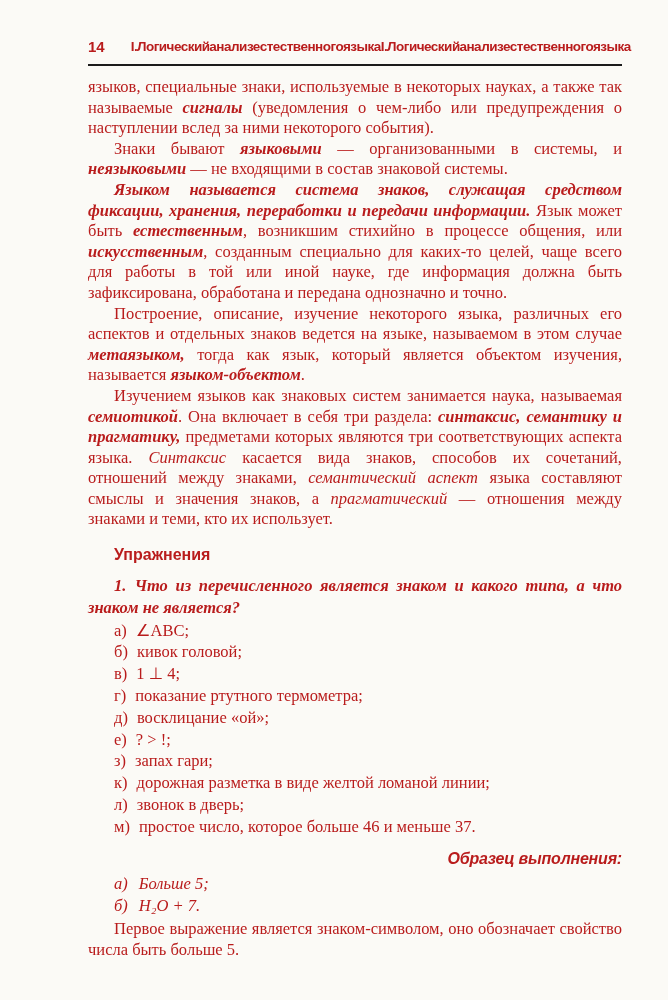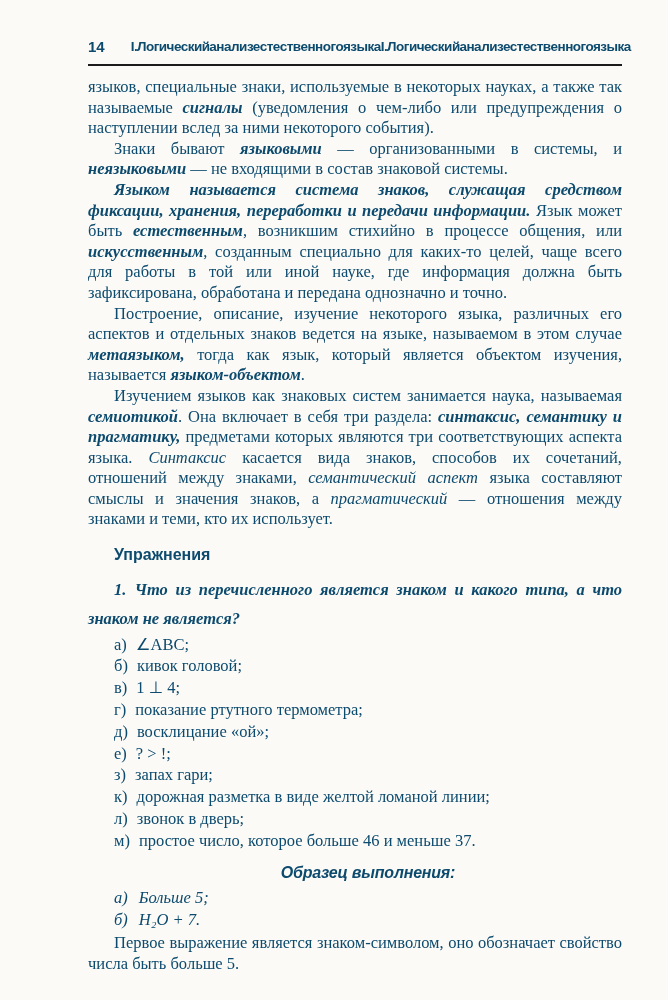--- a/index.html
+++ b/index.html
@@ -4,21 +4,21 @@
 <style>
   html,body { margin:0; padding:0; }
   body {
     background:#f6f5f1;
     font-family:"Liberation Serif", serif;
   }
   .page {
     position:relative;
     width:668px; height:1000px;
     background:#fbfaf6;
-    color:#0c4a6e;
+    color:#b91c1c;
     box-sizing:border-box;
     overflow:hidden;
   }
   
   .running-header {
     position:absolute; left:88px; right:46px; top:38px;
     display:flex; align-items:center;
     font-family:"Liberation Sans", sans-serif;
     font-weight:700;
     white-space:nowrap;
@@ -46,29 +46,29 @@
   .para.indent, .indent { text-indent:26px; }
   .seg-n { font-style:normal; font-weight:normal; }
   .seg-i { font-style:italic; }
   .seg-bi { font-style:italic; font-weight:bold; }
   .exercises-heading {
     font-family:"Liberation Sans", sans-serif;
     font-size:16px; font-weight:700;
     margin:15px 0 9px 26px;
     text-align:left;
   }
-  .statement { line-height:29px; }
+  .statement { line-height:22px; }
   .items-list { text-align:left; line-height:21.8px; margin-top:1px; }
   .item { margin-left:26px; }
   .item .label { margin-right:9px; }
   .sample-heading {
     font-family:"Liberation Sans", sans-serif;
     font-size:16px; font-weight:700; font-style:italic;
     margin:11px 0 4px 26px;
-    text-align:center;
+    text-align:right;
     letter-spacing:-0.2px;
   }
   .sample-list { text-align:left; line-height:21.8px; font-style:italic; }
   .sample-list .item .label { margin-right:11px; }
   .closing { line-height:21px; margin-top:1px; }
 </style>
 </head>
 <body>
 
 <div class="page">

